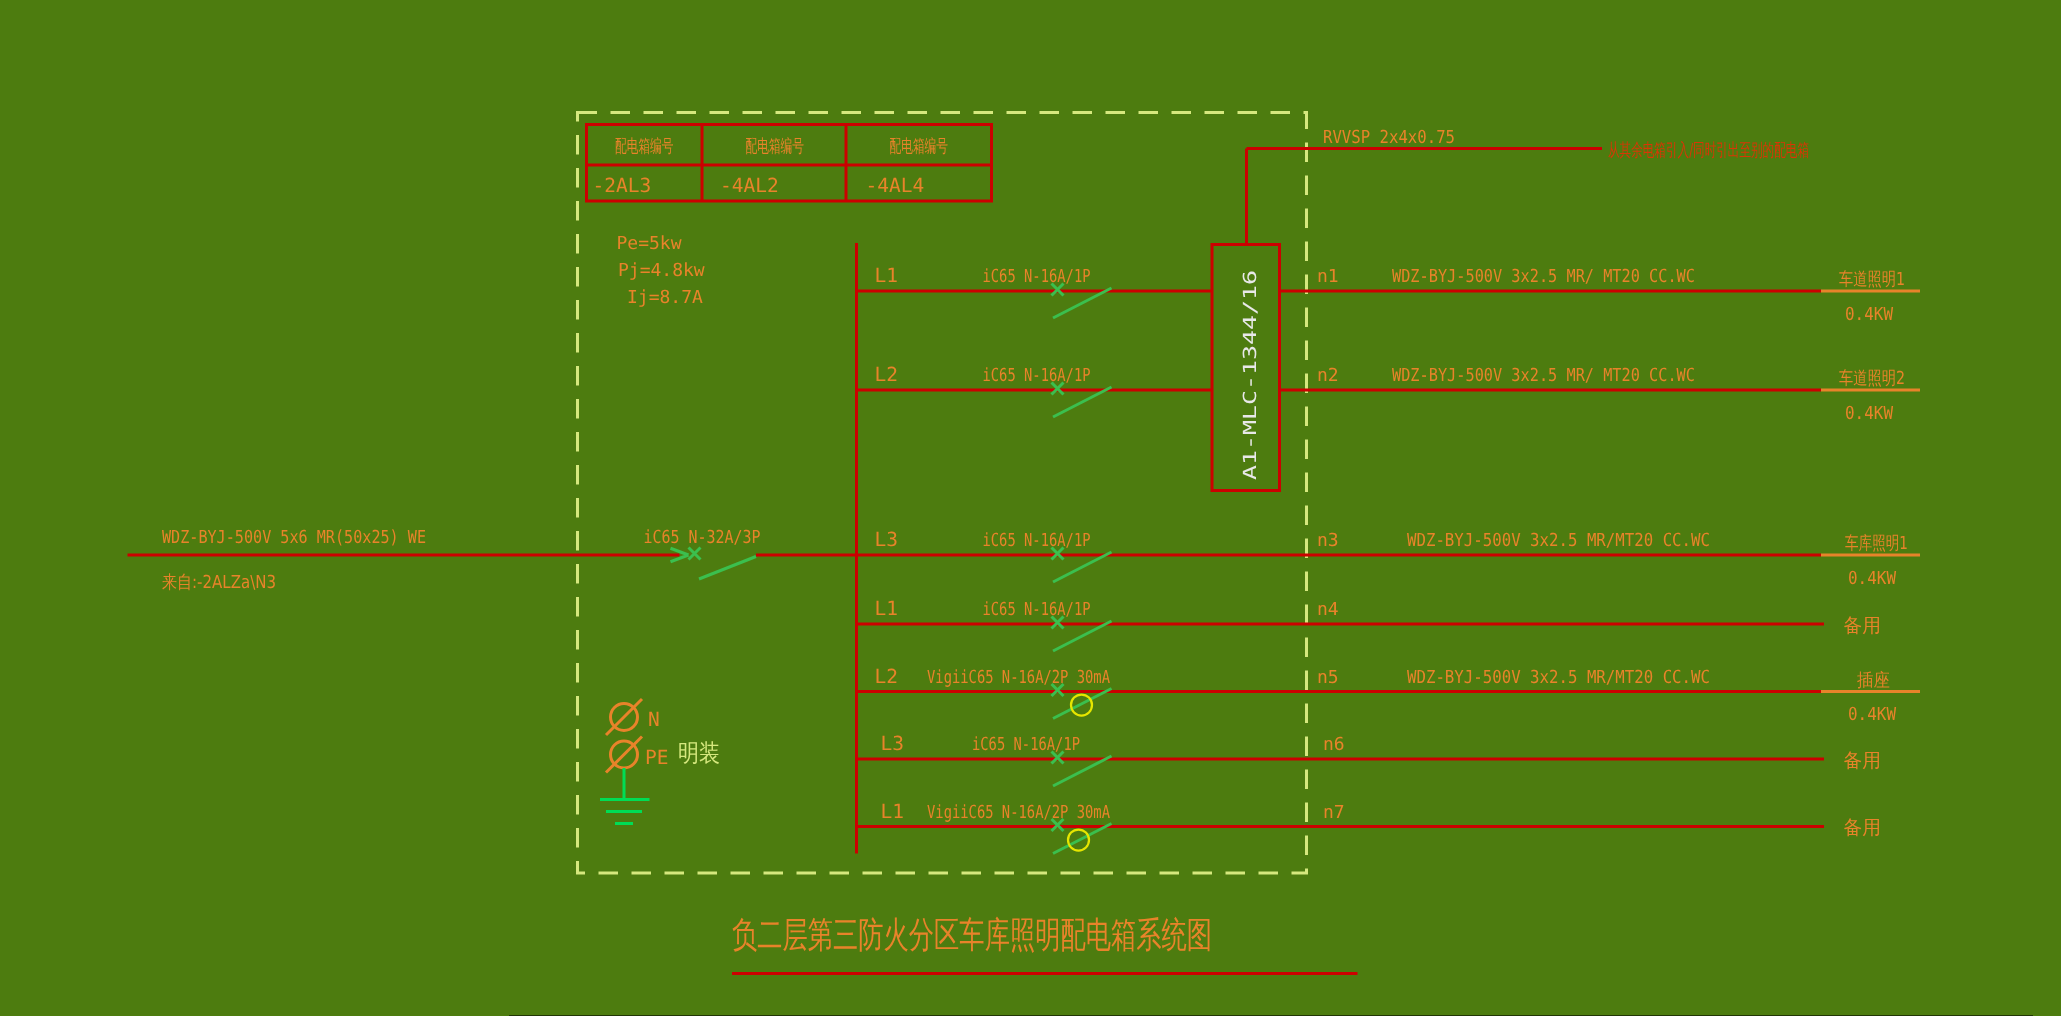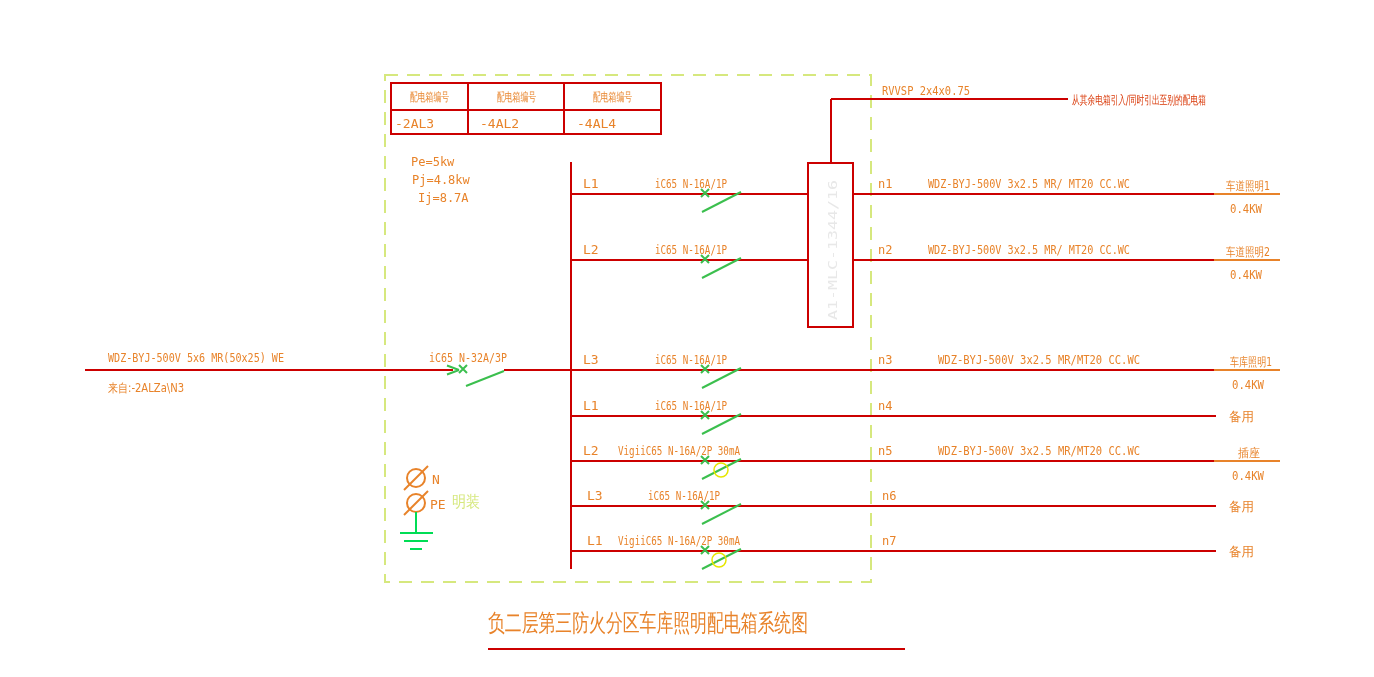--- a/index.html
+++ b/index.html
@@ -1,16 +1,16 @@
 <!DOCTYPE html>
 <html><head>
 <meta charset="utf-8">
 <style>
   html,body{margin:0;padding:0;background:#000;}
-  .stage{position:relative;width:1374px;height:677px;background:#ffffff;overflow:hidden;text-decoration:underline;}
+  .stage{position:relative;width:1374px;height:677px;background:#4d7c0f;overflow:hidden;text-decoration:underline;}
   svg{position:absolute;left:0;top:0;}
   text{font-family:"DejaVu Sans Mono","Liberation Mono",monospace;fill:#e8832a;}
   .cjk{font-family:"DejaVu Sans","Liberation Sans",sans-serif;}
   .red{stroke:#cc0000;stroke-width:2;fill:none;}
   .org{stroke:#e8832a;stroke-width:2;fill:none;}
   .grn{stroke:#3bbf4e;stroke-width:2;fill:none;}
   .bgrn{stroke:#00dd55;stroke-width:2;fill:none;}
   .dash{stroke:#d6e87e;stroke-width:2;fill:none;stroke-dasharray:13 9;}
   .ylw{stroke:#e6e600;stroke-width:1.5;fill:none;}
   .wht{fill:#e8e8e8;}

